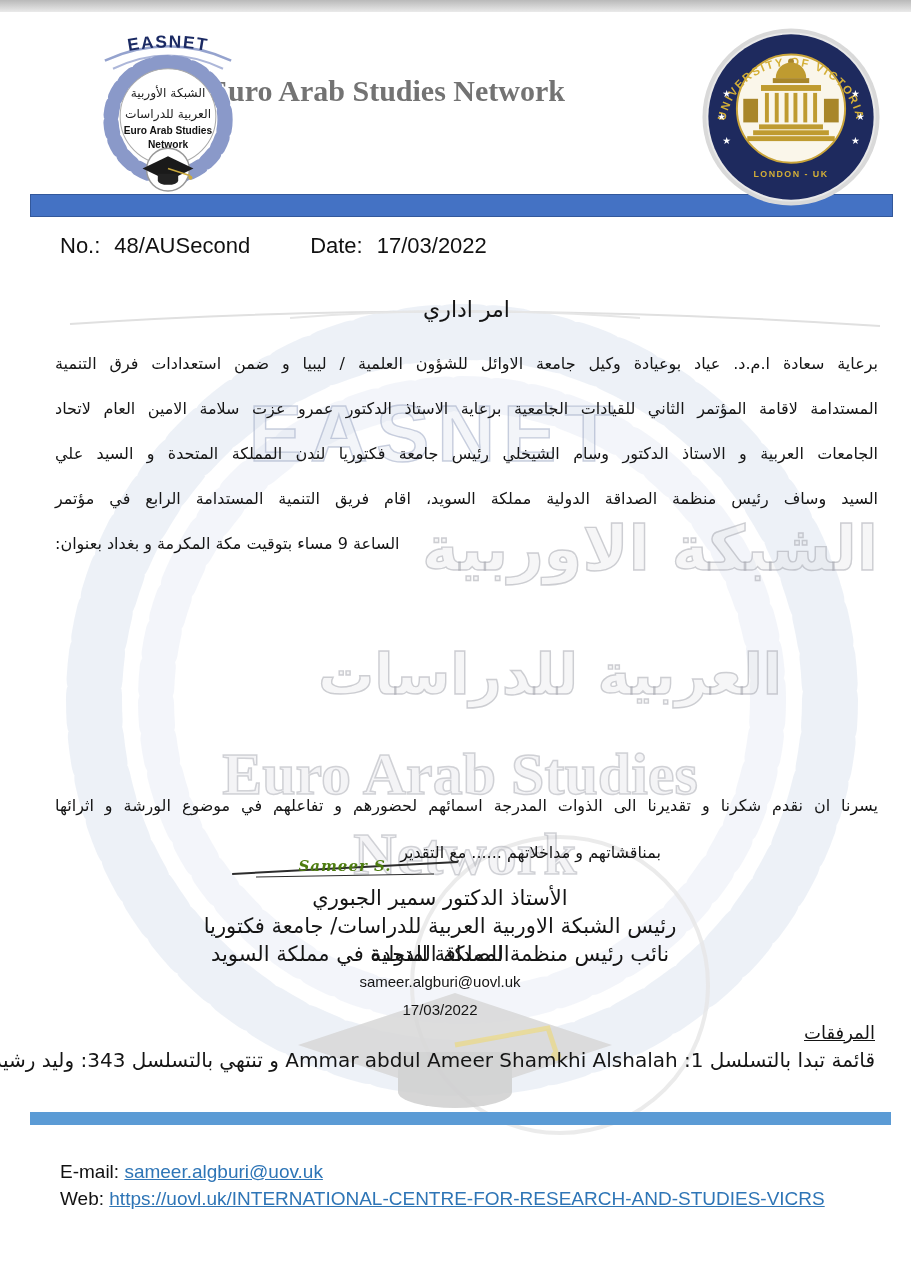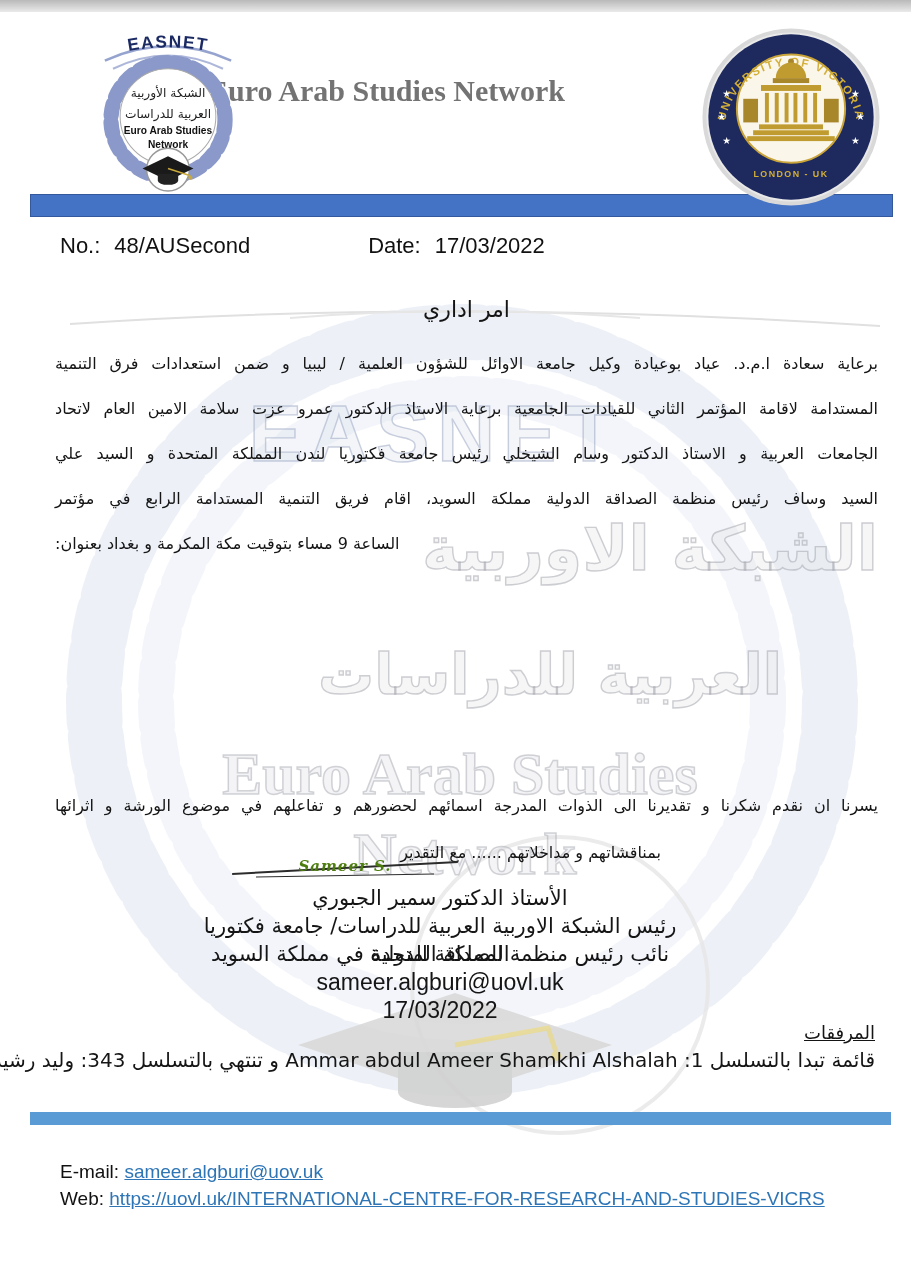--- a/index.html
+++ b/index.html
@@ -26,21 +26,21 @@
   .seal{position:absolute;left:700px;top:26px;z-index:2;}
   .title-block{position:absolute;left:208px;top:72px;width:512px;text-align:left;z-index:1;
                font-family:"Liberation Serif",serif;font-weight:bold;color:#737373;}
   .title-l1{font-size:30px;line-height:38px;}
   .title-l2{font-size:31px;line-height:40px;letter-spacing:0.5px;}
   .bar1{position:absolute;left:30px;top:194px;width:861px;height:21px;background:#4472c4;
         border:1px solid #33589b;z-index:1;}
   .bar2{position:absolute;left:30px;top:1112px;width:861px;height:13px;background:#5b9bd5;z-index:1;}
   
   .ref-line{position:absolute;left:60px;top:233px;font-size:22px;color:#111;z-index:1;display:flex;gap:14px;}
-  .ref-date{margin-left:104px;}
+  .ref-date{margin-left:46px;}
   
   .ar{font-family:"DejaVu Sans",sans-serif;}
   .amr{position:absolute;left:55px;top:297px;width:823px;text-align:center;
        font-size:22px;z-index:1;}
   .para{position:absolute;left:55px;width:823px;z-index:1;}
   .p1{top:341px;} .p2{top:662px;} .p3{top:782px;}
   .bline{height:45px;line-height:45px;font-size:16px;direction:rtl;white-space:nowrap;}
   .just{text-align:justify;text-align-last:justify;white-space:normal;}
   .leftline{text-align:left;}
   .centerline{text-align:center;}
@@ -51,21 +51,21 @@
   
   .sig-block{position:absolute;left:180px;top:854px;width:520px;text-align:center;z-index:1;}
   .autograph-wrap{position:relative;height:30px;width:190px;margin:0 auto 0;transform:translateX(-95px);}
   .autograph-line{position:absolute;left:-18px;right:-18px;top:13px;border-top:2.5px solid #2c2c2c;
                   transform:rotate(-3deg);}
   .autograph-underline{position:absolute;left:6px;right:6px;top:21px;border-top:1.5px solid #2c2c2c;
                   transform:rotate(-1deg);}
   .autograph-text{position:relative;font-family:"DejaVu Serif",serif;font-style:italic;font-weight:bold;
                   font-size:15px;color:#4d7c0f;letter-spacing:1px;top:3px;}
   .sig-line{height:28px;line-height:28px;font-size:21px;direction:rtl;}
-  .sig-latin{height:28px;line-height:28px;font-size:23px;font-family:"Liberation Sans",sans-serif;}
+  .sig-latin{height:28px;line-height:28px;font-size:15px;font-family:"Liberation Sans",sans-serif;}
   
   .attach-title{position:absolute;right:36px;top:1022px;font-size:18px;direction:rtl;
                 text-decoration:underline;z-index:1;}
   .attach-line{position:absolute;left:34px;right:36px;top:1048px;text-align:right;direction:rtl;
                font-size:20px;z-index:1;white-space:nowrap;}
   
   .footer{position:absolute;left:60px;top:1158px;font-size:19px;line-height:27px;z-index:1;color:#111;}
   .link{color:#2e75b6;text-decoration:underline;cursor:pointer;}
 </style>
 </head>

